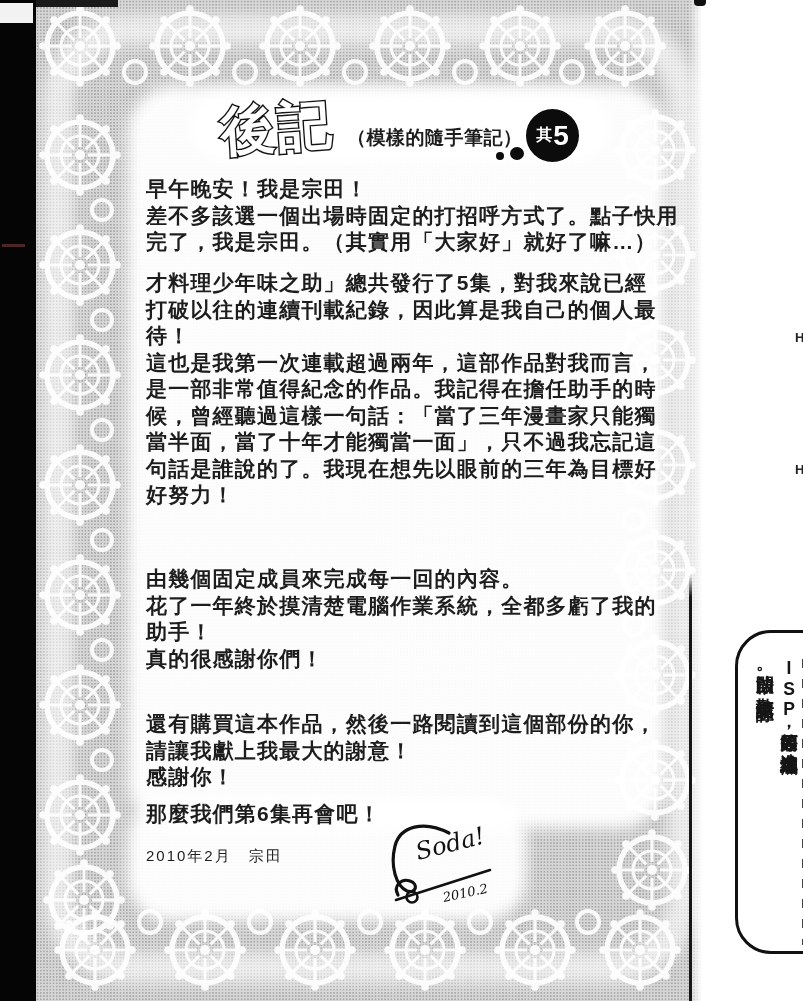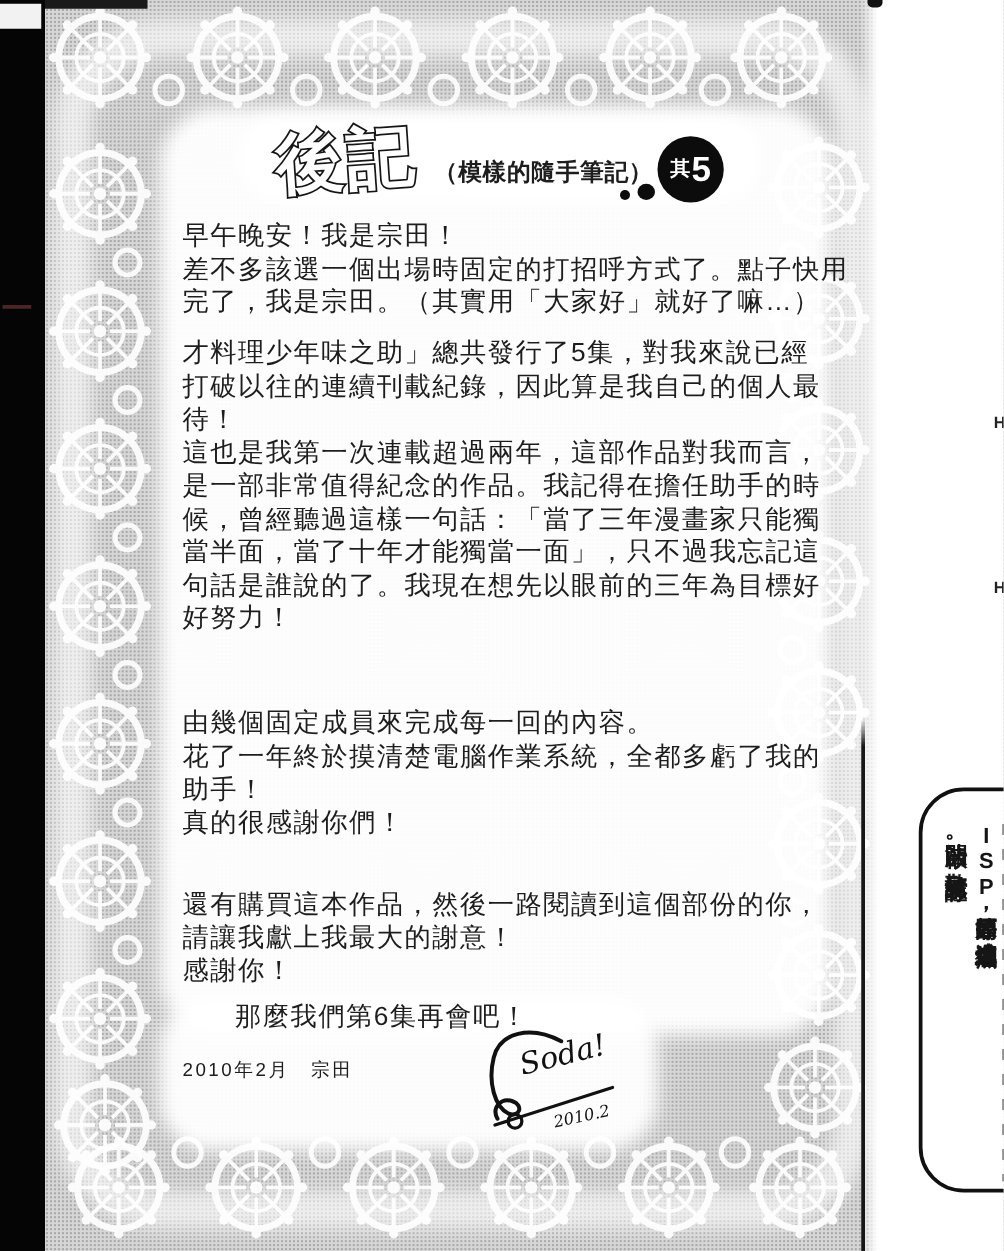--- a/index.html
+++ b/index.html
@@ -45,22 +45,22 @@
       background:#0c0c0c;display:flex;align-items:center;justify-content:center;z-index:3;}
   .badge .b-pre{color:#fff;font-size:16px;font-weight:bold;}
   .badge .b-num{color:#fff;font-size:28px;font-weight:bold;line-height:1;margin-left:1px;}
   .badge-dot{position:absolute;background:#0c0c0c;border-radius:50%;}
   .badge-dot.d1{left:510px;top:147px;width:14px;height:13px;}
   .badge-dot.d2{left:496px;top:152px;width:8px;height:8px;}
 
   
   .para{position:absolute;left:146px;width:512px;font-size:21px;line-height:26.5px;
       letter-spacing:1.2px;font-weight:500;}
-  .para .line{white-space:nowrap;}
-  .p0{top:176px;} .p1{top:270px;} .p2{top:566px;} .p3{top:711px;} .p4{top:801px;margin-left:42px;}
+  .para .line{white-space:nowrap;font-weight:bold;}
+  .p0{top:176px;} .p1{top:270px;} .p2{top:566px;} .p3{top:711px;} .p4{top:801px;}
   .date-line{position:absolute;left:146px;top:847px;font-size:15px;font-weight:normal;letter-spacing:2px;}
 
   
   .sig{position:absolute;left:362px;top:812px;}
   .sig path, .sig circle, .sig line{stroke:#111;fill:none;stroke-linecap:round;}
   .sig .sig-text{font-family:"DejaVu Serif", serif;font-style:italic;font-size:24px;fill:#111;}
   .sig .sig-date{font-family:"DejaVu Serif", serif;font-style:italic;font-size:13px;fill:#111;}
 
   
   .side-bubble{position:absolute;left:735px;top:630px;width:132px;height:318px;z-index:6;

